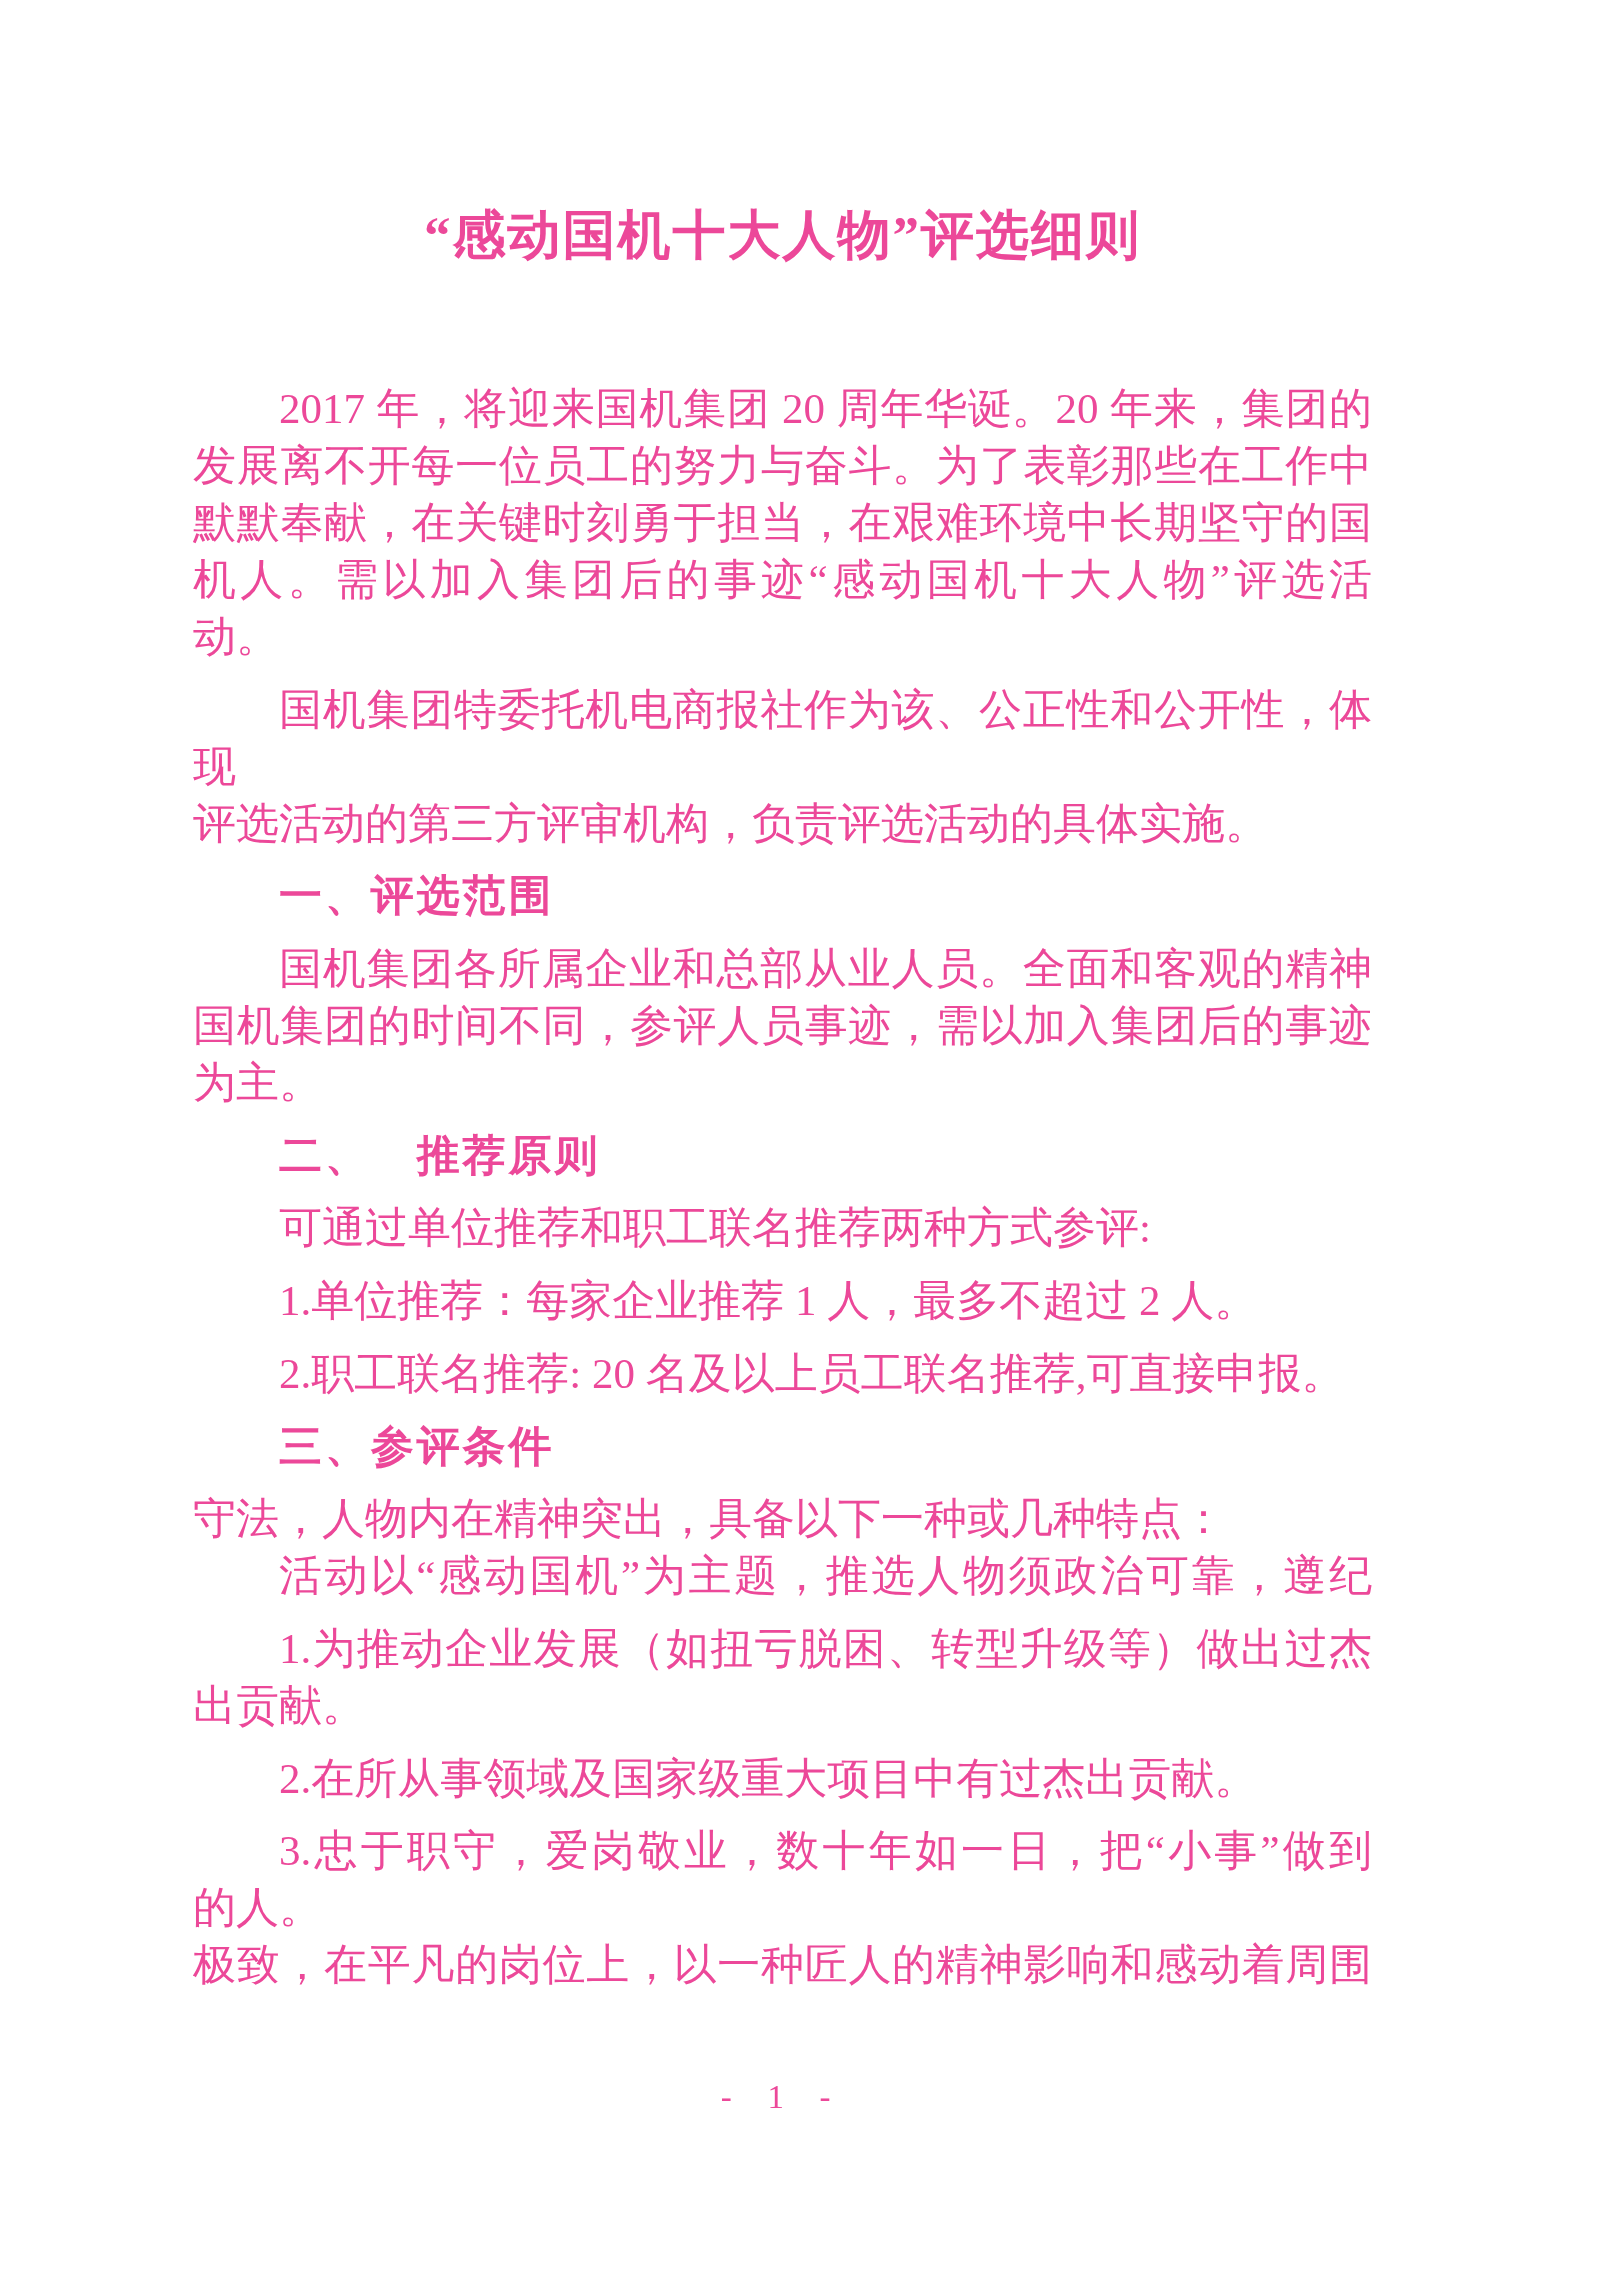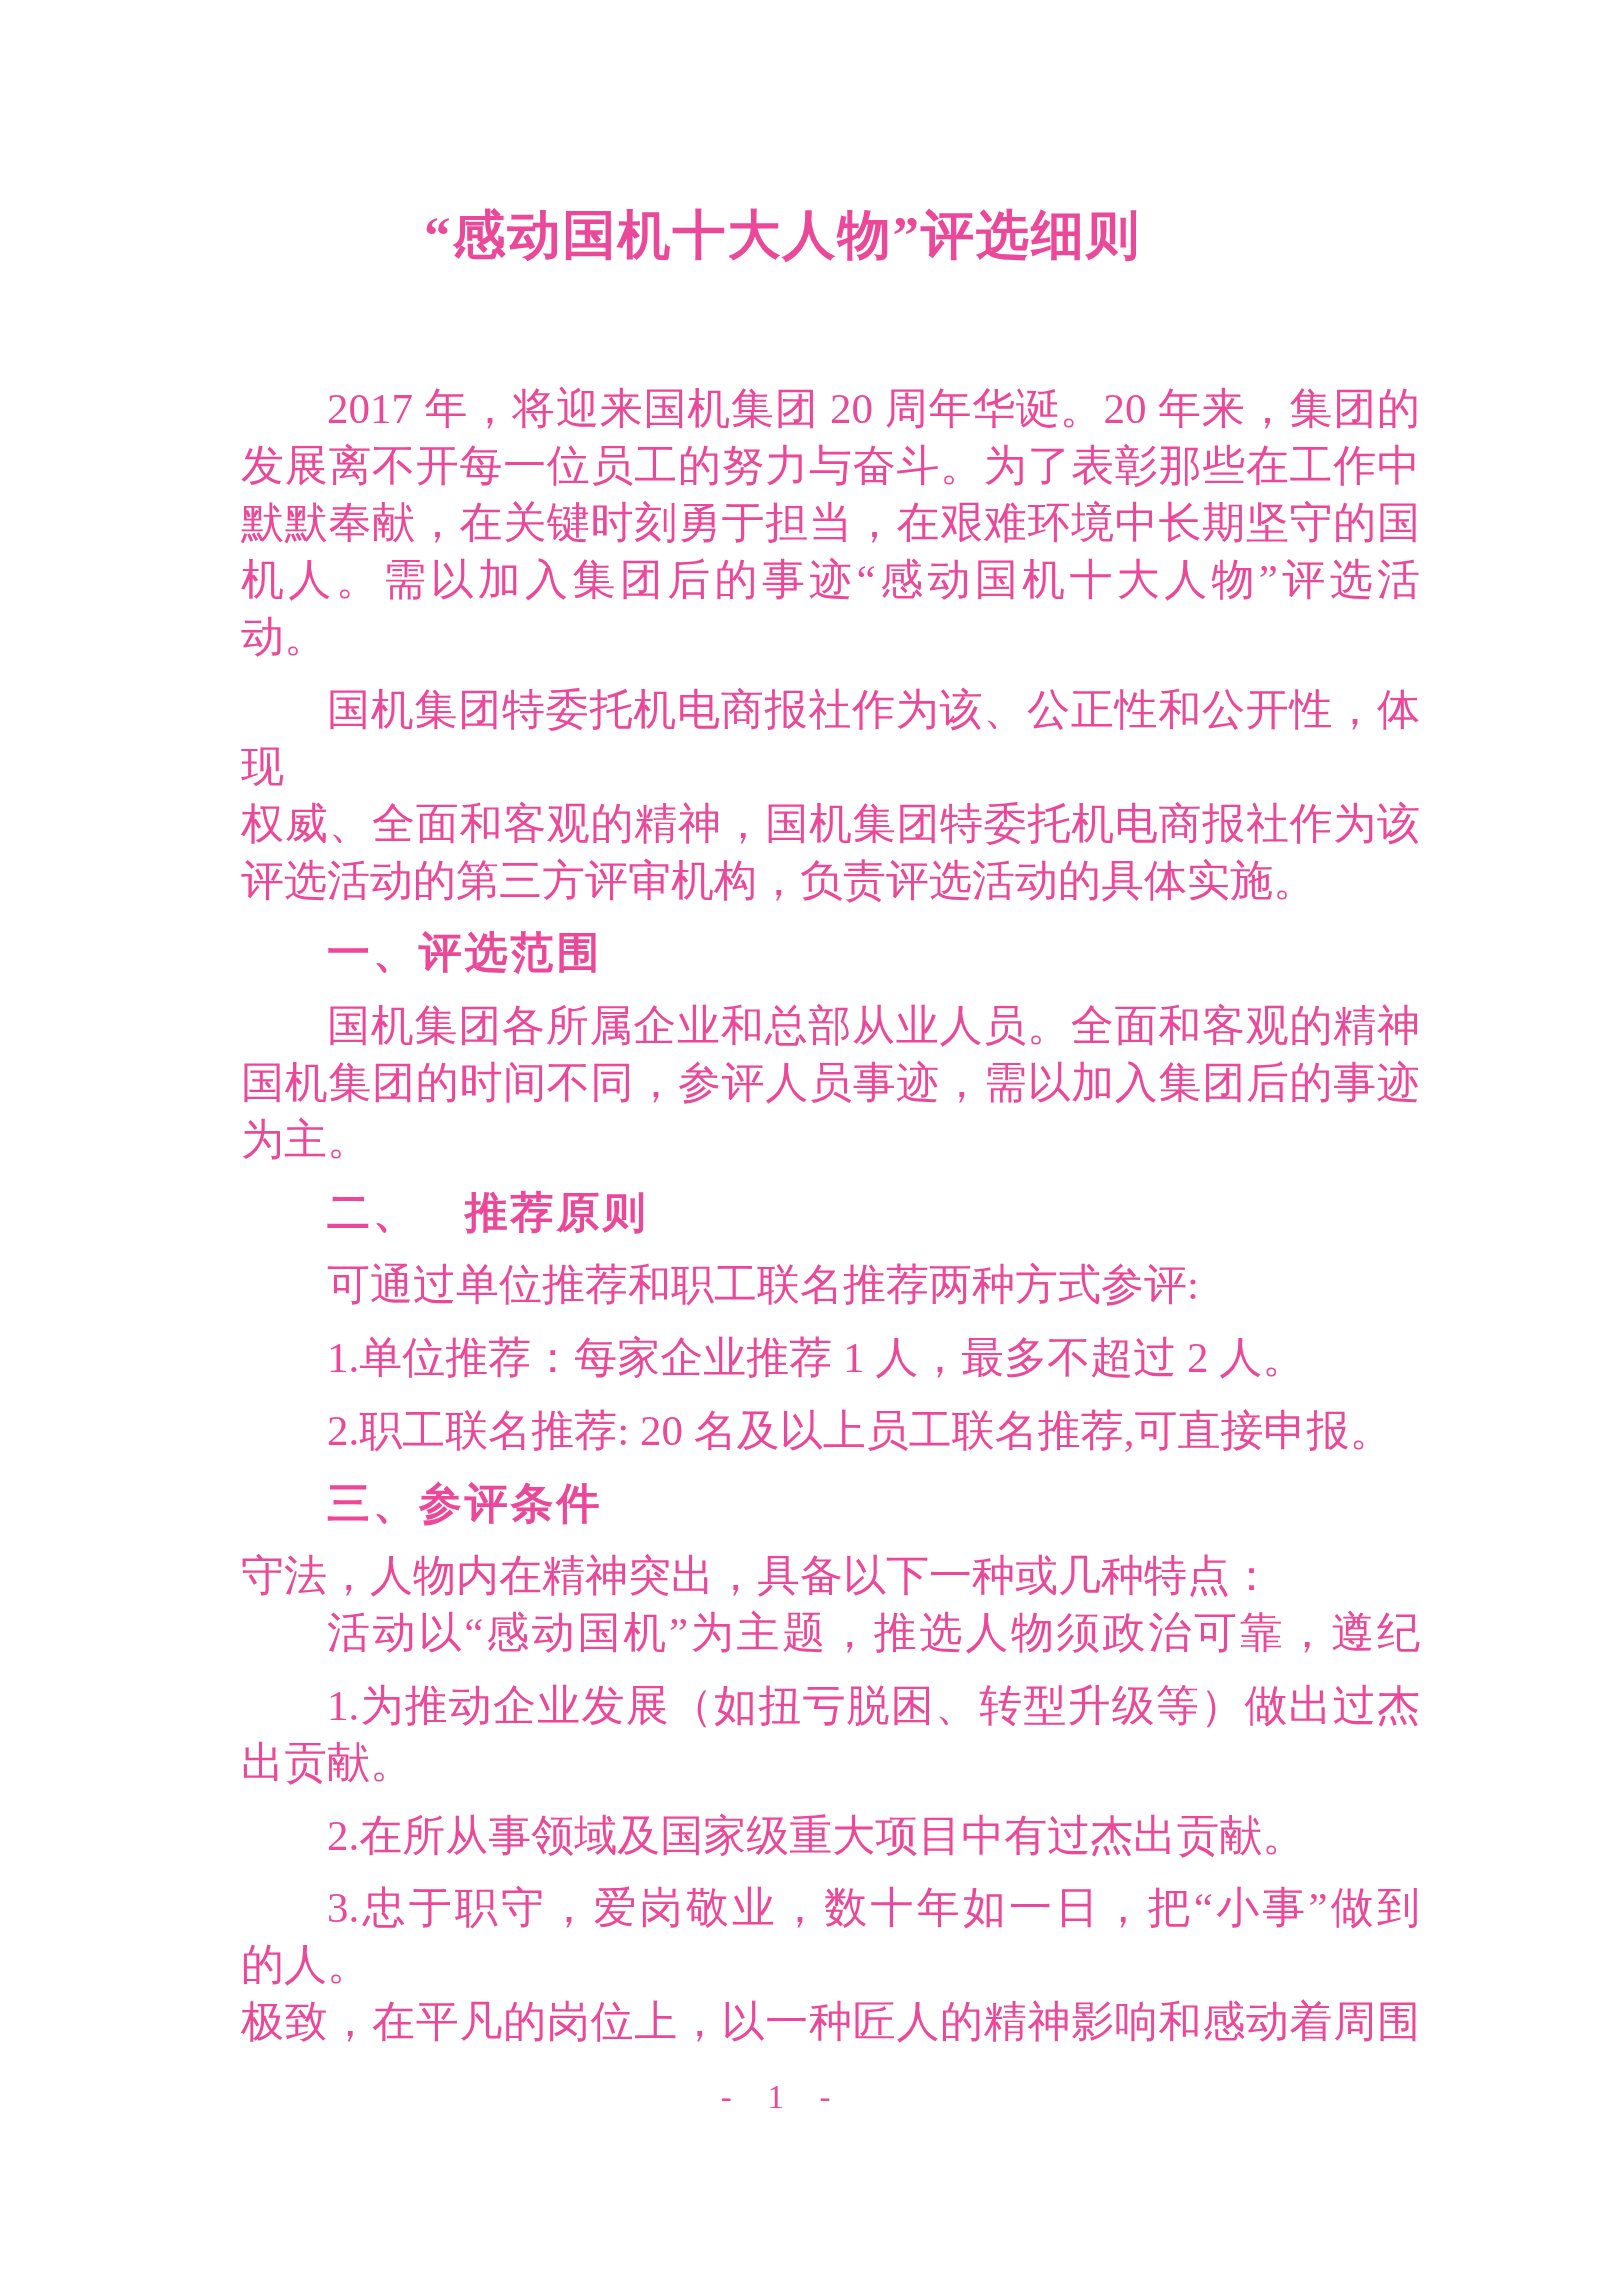--- a/index.html
+++ b/index.html
@@ -28,21 +28,20 @@
     line-height: 1.25;
     letter-spacing: 2px;
   }
   .doc-body {
     position: absolute;
     top: 380px;
     left: 193px;
     width: 1179px;
     font-size: 43px;
     line-height: 57px;
-    margin-left: 48px;
   }
   .para, .heading {
     margin: 0 0 15.7px 0;
   }
   .heading {
     font-weight: bold;
     padding-left: 86px;
     letter-spacing: 2.9px;
   }
   .line {
@@ -78,21 +77,20 @@
   <div class="doc-body" id="doc-body">
       <div class="para">
         <div class="line fill ind">2017 年，将迎来国机集团 20 周年华诞。20 年来，集团的</div>
         <div class="line fill">发展离不开每一位员工的努力与奋斗。为了表彰那些在工作中</div>
         <div class="line fill">默默奉献，在关键时刻勇于担当，在艰难环境中长期坚守的国</div>
         <div class="line fill">机人。需以加入集团后的事迹“感动国机十大人物”评选活</div>
         <div class="line end">动。</div>
       </div>
       <div class="para">
         <div class="line fill ind">国机集团特委托机电商报社作为该、公正性和公开性，体现</div>
-        <div class="line fill">权威、全面和客观的精神，国机集团特委托机电商报社作为该</div>
         <div class="line end">评选活动的第三方评审机构，负责评选活动的具体实施。</div>
       </div>
       <div class="heading">一、评选范围</div>
       <div class="para">
         <div class="line fill ind">国机集团各所属企业和总部从业人员。全面和客观的精神</div>
         <div class="line fill">国机集团的时间不同，参评人员事迹，需以加入集团后的事迹</div>
         <div class="line end">为主。</div>
       </div>
       <div class="heading">二、　推荐原则</div>
       <div class="para">

